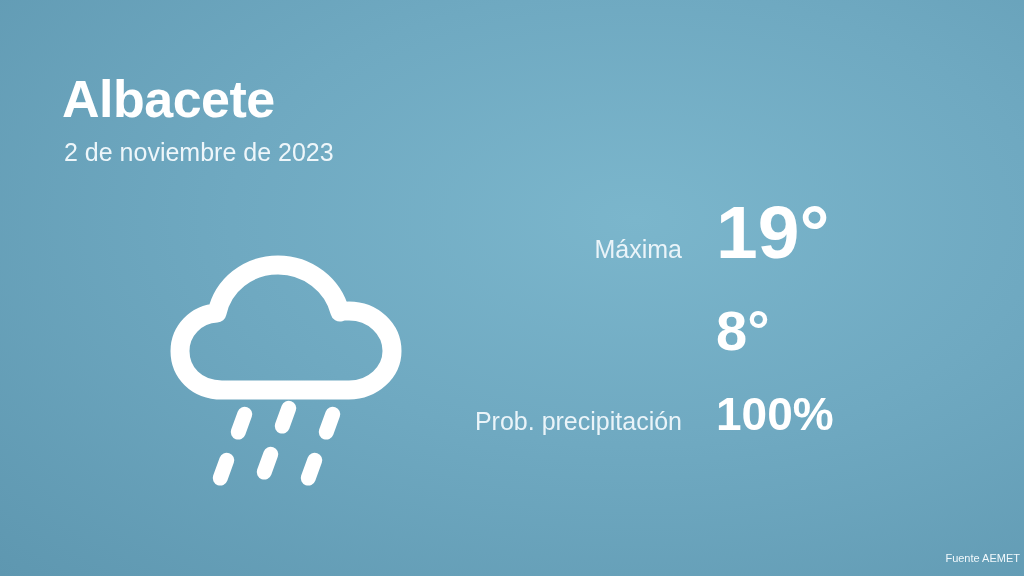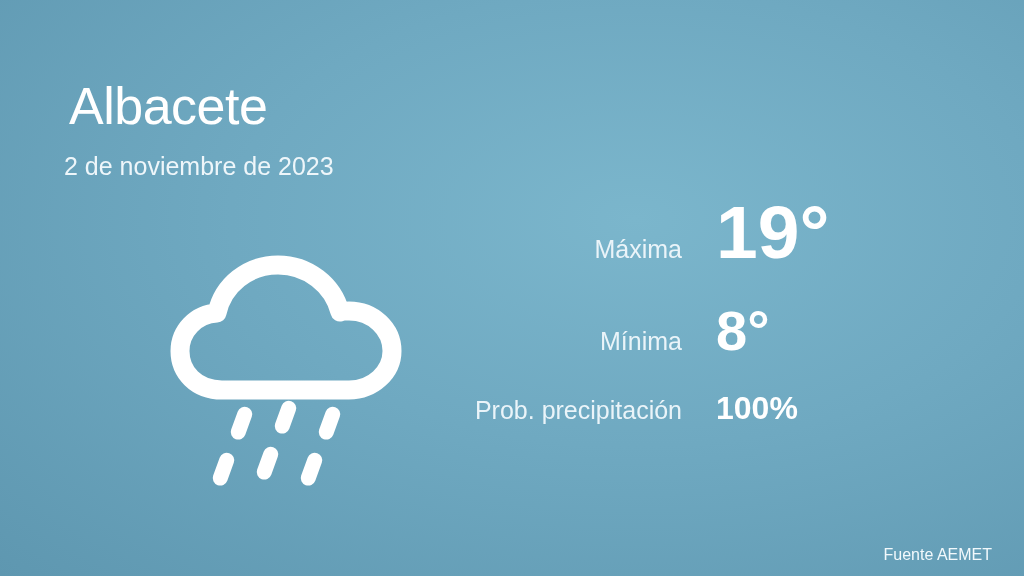--- a/index.html
+++ b/index.html
@@ -19,23 +19,23 @@
     background: radial-gradient(ellipse at 62% 38%, #7bb6cc 0%, #6fa9c1 45%, #5e97b0 100%);
     box-sizing: border-box;
     overflow: hidden;
   }
   .header {
     position: absolute;
     top: 62px;
     left: 52px;
   }
   .city {
-    margin: 17px;
+    margin: 10px;
     font-size: 52px;
-    font-weight: normal;
+    font-weight: bold;
     color: #ffffff;
     letter-spacing: -0.5px;
     line-height: 1.05;
   }
   .date {
     margin: 6px 0 0 12px;
     font-size: 25px;
     font-weight: normal;
     color: #eef6fa;
     line-height: 1.2;
@@ -79,29 +79,29 @@
   .v-max {
     font-size: 75px;
     line-height: 0.95;
     margin-top: 27px;
   }
   .v-min {
     font-size: 56px;
     line-height: 0.95;
   }
   .v-prec {
-    font-size: 32px;
+    font-size: 46px;
     line-height: 0.95;
   }
   .source {
     position: absolute;
-    right: 32px;
+    right: 4px;
     bottom: 12px;
     color: #f2f9fc;
-    font-size: 16px;
+    font-size: 11px;
   }
 </style>
 </head>
 <body>
 
 <div class="weather-card">
 
   <div class="header">
     <h1 class="city">Albacete</h1>
     <p class="date">2 de noviembre de 2023</p>
@@ -120,21 +120,20 @@
       </g>
     </svg>
   </div>
 
   <div class="stats">
     <div class="stat-row">
       <div class="stat-label">Máxima</div>
       <div class="stat-value v-max">19°</div>
     </div>
     <div class="stat-row">
-      <div class="stat-label">Mínima</div>
       <div class="stat-value v-min">8°</div>
     </div>
     <div class="stat-row">
       <div class="stat-label">Prob. precipitación</div>
       <div class="stat-value v-prec">100%</div>
     </div>
   </div>
 
   <div class="source">Fuente AEMET</div>
 

